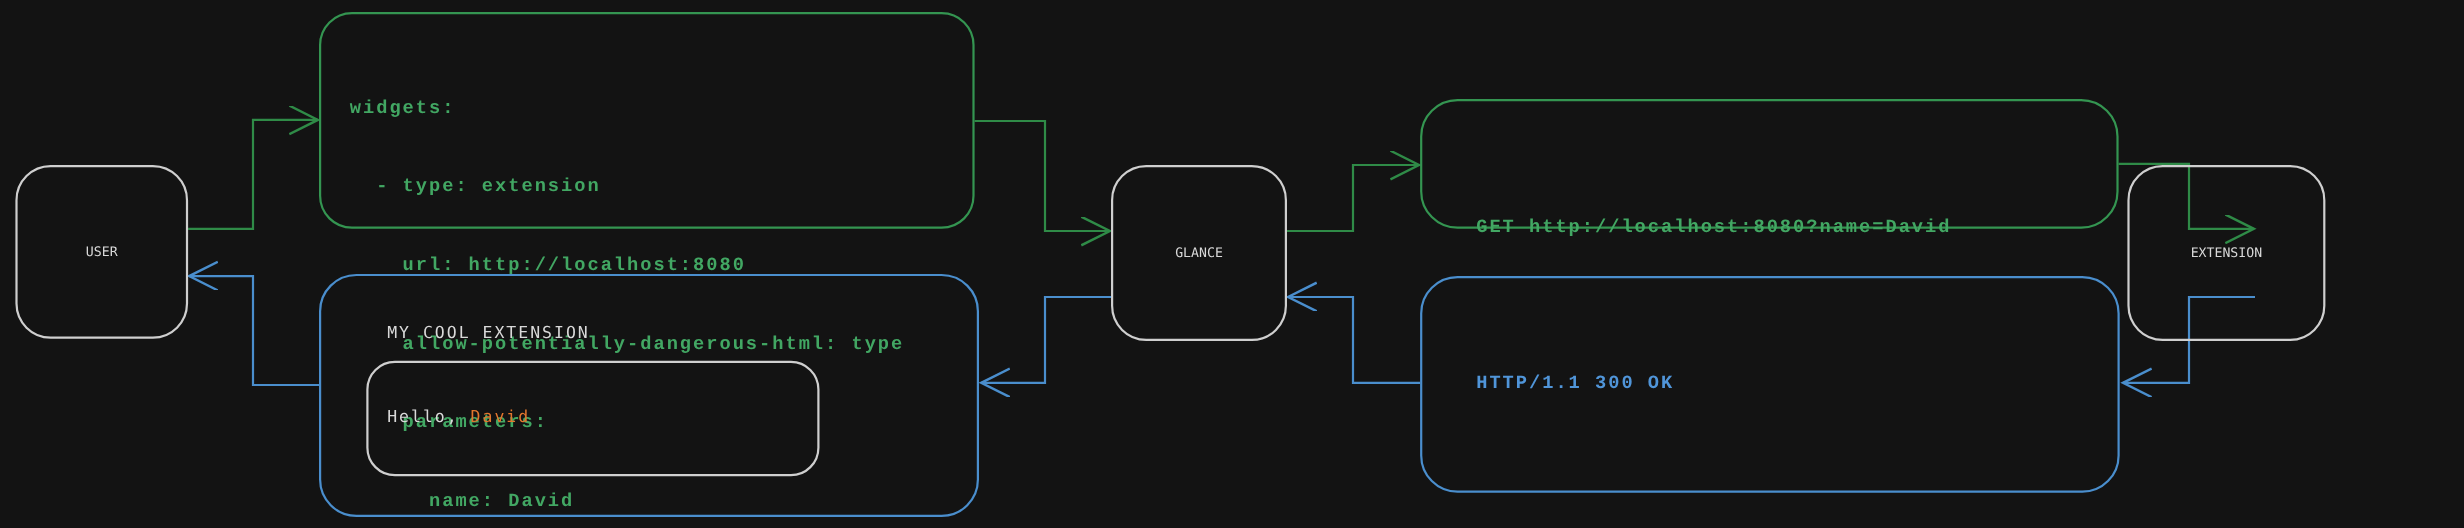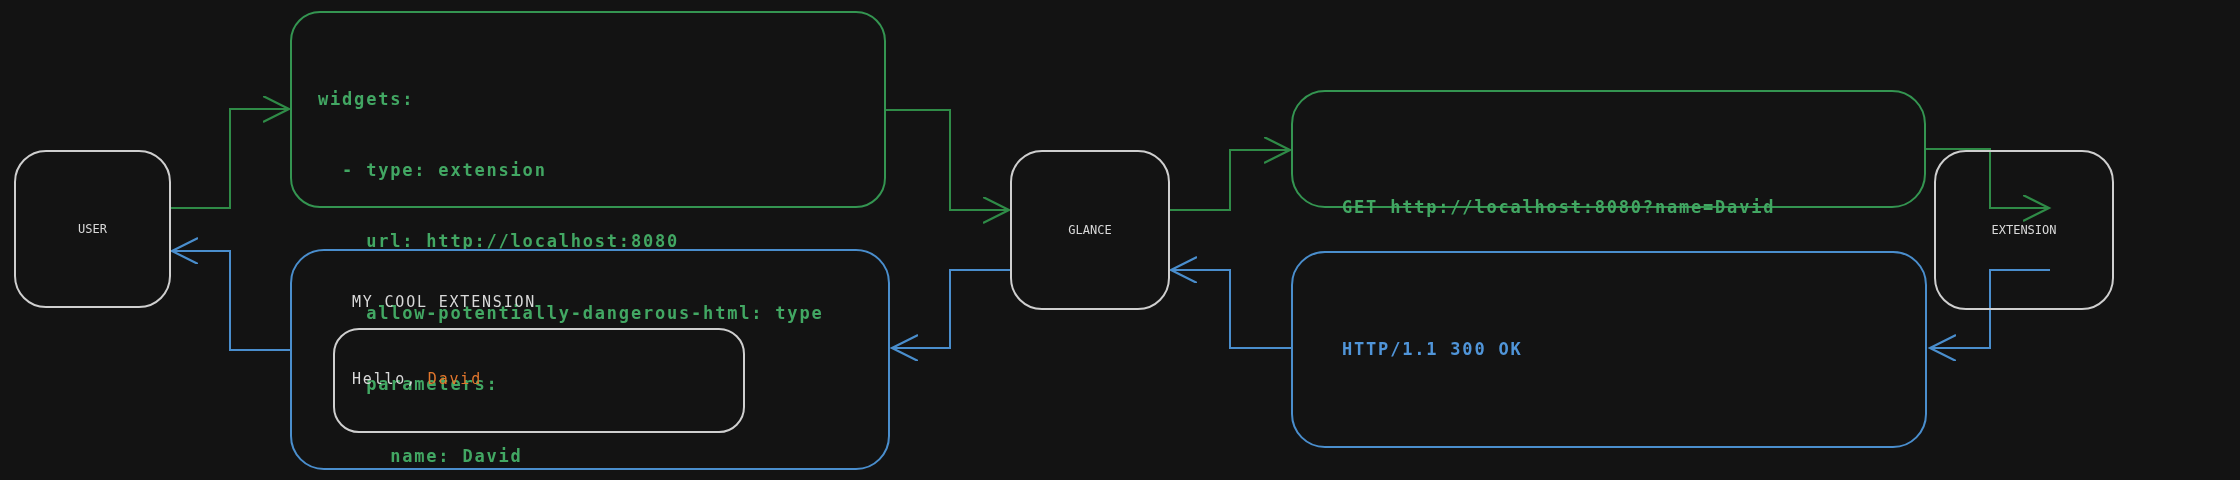--- a/index.html
+++ b/index.html
@@ -25,21 +25,21 @@
     display:flex;align-items:center;justify-content:center;
     color:var(--node-text);font-size:12px;
   }
   .codebox{border-radius:34px;}
   .codebox.green{border:2px solid var(--green-border);}
   .codebox.blue{border:2px solid var(--blue-border);}
   .code{
     font-size:17px;font-weight:bold;letter-spacing:1.8px;
     line-height:23.8px;white-space:pre;
   }
-  .code .line{min-height:23.8px;}
+  .code .line{min-height:23.8px;font-family:Liberation Mono, monospace;}
   .code.green{color:var(--green-text);}
   .code.blue{color:var(--blue-text);}
   .widget-text{
     font-size:15px;letter-spacing:1.8px;line-height:23.8px;white-space:pre;
     color:var(--white-text);
   }
   .inner-box{border:2px solid var(--node-border);border-radius:26px;}
   .orange{color:var(--orange-text);}
 </style>
 </head>

